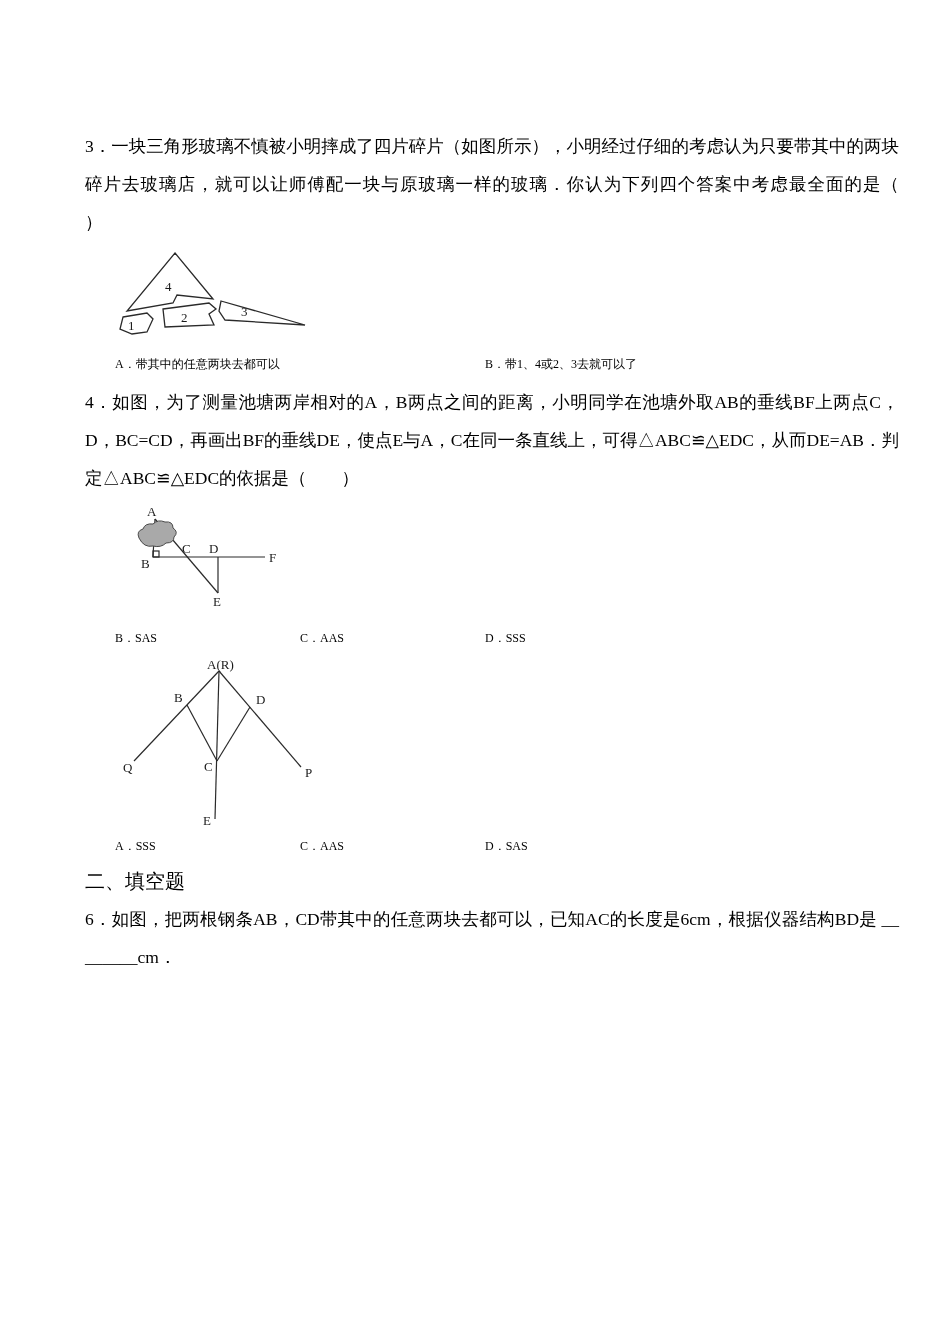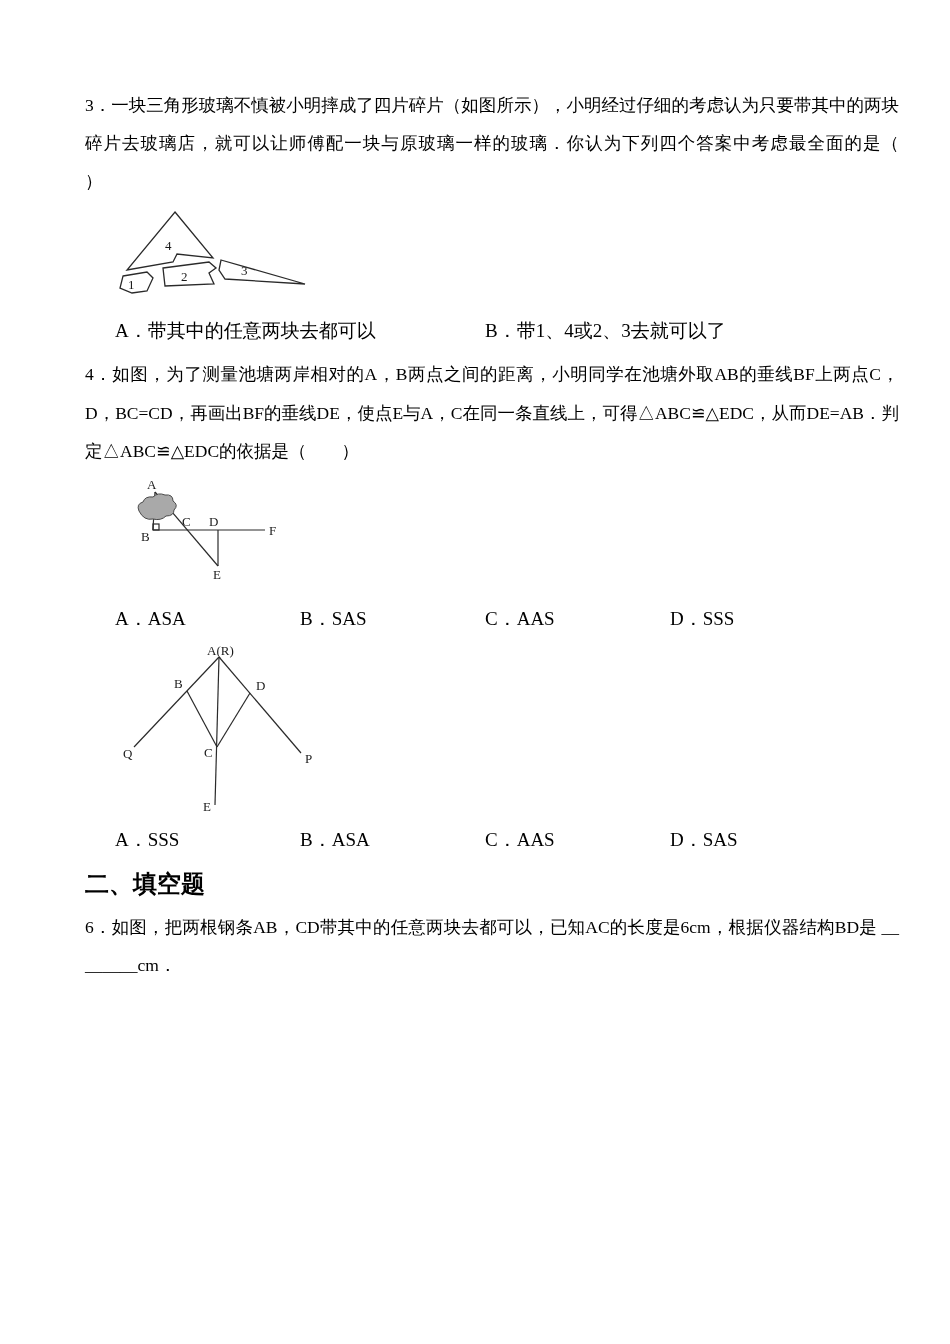--- a/index.html
+++ b/index.html
@@ -3,41 +3,41 @@
 <meta charset="utf-8">
 <style>
   html, body { margin: 0; padding: 0; background: #ffffff; }
   body {
     width: 950px; height: 1344px;
     font-family: "Liberation Serif", serif;
     color: #000;
     position: relative;
     overflow: hidden;
   }
-  .page { padding: 86px 51px 0 85px; box-sizing: border-box; }
+  .page { padding: 86px 51px 0 85px; box-sizing: border-box; margin-top: 41px; }
   p.q {
     font-size: 17.5px;
     line-height: 2.18;
     margin: 0;
     text-align: justify;
     word-break: break-all;
   }
   .fig { margin: 8px 0 4px 28px; display: block; }
   .fig svg { display: block; }
   .opt-row {
     display: flex;
     margin-left: 30px;
-    font-size: 19px;
+    font-size: 12px;
     line-height: 1.95;
   }
   .opt-2 > span { width: 370px; flex: 0 0 auto; }
   .opt-4 > span { width: 185px; flex: 0 0 auto; }
   .section-title {
-    font-weight: bold;
-    font-size: 24px;
+    font-weight: normal;
+    font-size: 20px;
     line-height: 1.9;
     margin: 4px 0 0 0;
   }
   .it { }
   svg text {
     font-size: 13px;
     font-family: "Liberation Serif", serif;
     fill: #1a1a1a;
   }
   svg .geo { stroke: #2a2a2a; stroke-width: 1.2; fill: none; }
@@ -82,21 +82,20 @@
       <text x="34" y="11">A</text>
       <text x="28" y="63">B</text>
       <text x="69" y="48">C</text>
       <text x="96" y="48">D</text>
       <text x="156" y="57">F</text>
       <text x="100" y="101">E</text>
     </svg>
   </div>
 
   <div class="opt-row opt-4">
-    <span>A．ASA</span>
     <span>B．SAS</span>
     <span>C．AAS</span>
     <span>D．SSS</span>
   </div>
 
 
   <div class="fig" style="margin-left:34px">
     <svg width="210" height="172" viewBox="0 0 210 172">
       <line class="geo" x1="100" y1="12" x2="15" y2="102"></line>
       <line class="geo" x1="100" y1="12" x2="182" y2="108"></line>
@@ -108,21 +107,20 @@
       <text x="137" y="45">D</text>
       <text x="4" y="113">Q</text>
       <text x="186" y="118">P</text>
       <text x="85" y="112">C</text>
       <text x="84" y="166">E</text>
     </svg>
   </div>
 
   <div class="opt-row opt-4">
     <span>A．SSS</span>
-    <span>B．ASA</span>
     <span>C．AAS</span>
     <span>D．SAS</span>
   </div>
 
   <h2 class="section-title">二、填空题</h2>
 
   <p class="q"><span>6．如图，把两根钢条</span><span class="it">AB</span><span>，</span><span class="it">CD</span><span>带其中的任意两块去都可以，已知</span><span class="it">AC</span><span>的长度是6</span><span class="it">cm</span><span>，根据仪器结构</span><span class="it">BD</span><span>是 </span><span>________</span><span class="it">cm</span><span>．</span></p>
 
 </div>
 

